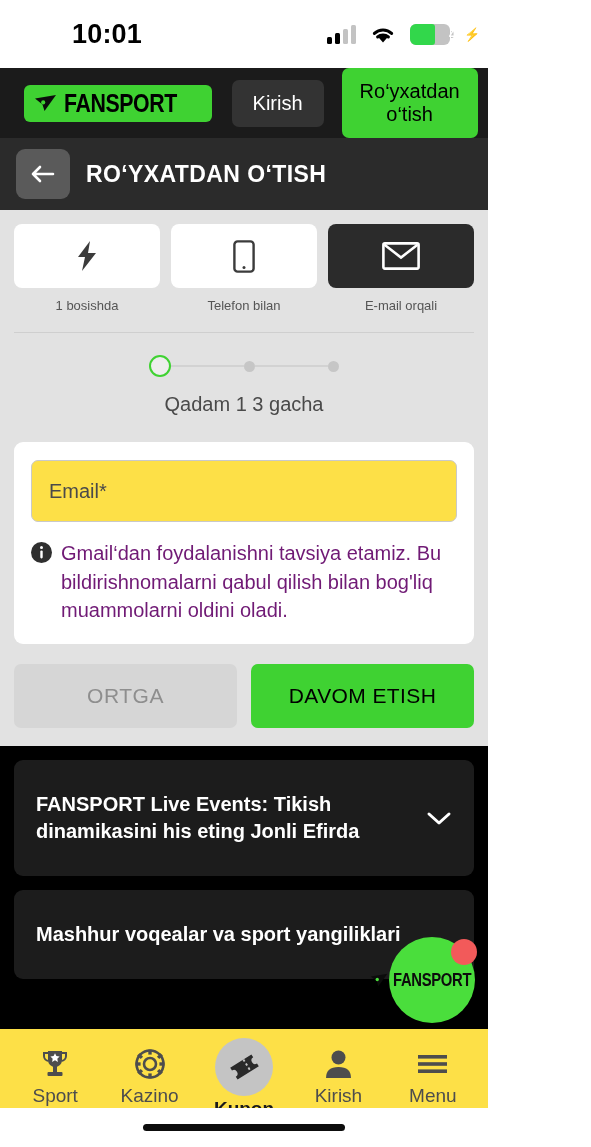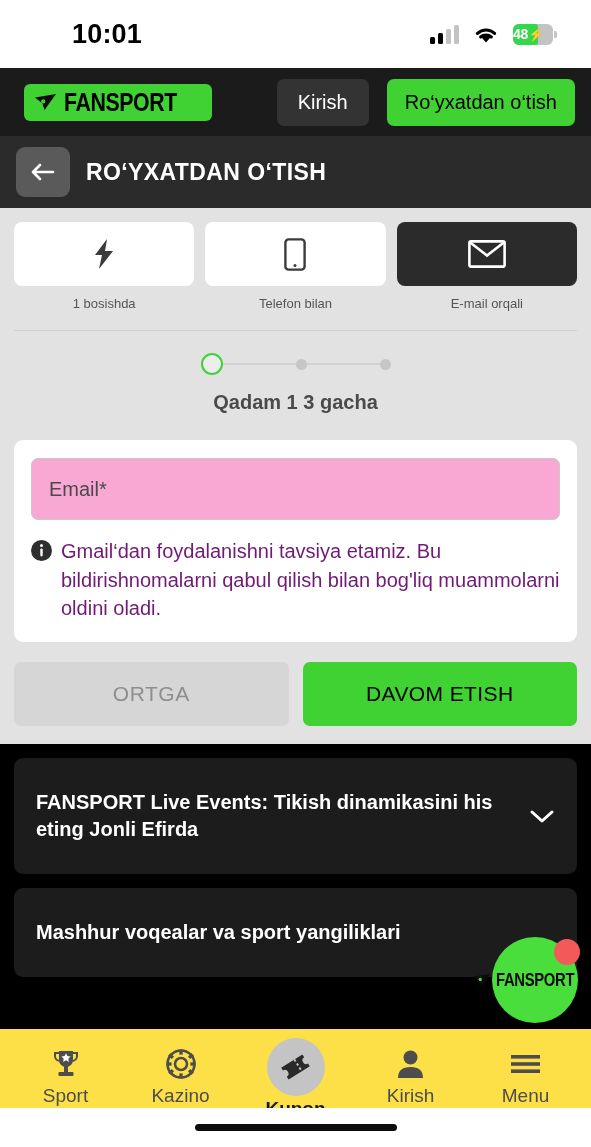--- a/index.html
+++ b/index.html
@@ -1,41 +1,41 @@
 <!DOCTYPE html>
 <html><head>
 <meta charset="utf-8">
 <style>
   * { box-sizing: border-box; margin: 0; padding: 0; }
   html, body {
     width: 591px; height: 1147px;
     font-family: "Liberation Sans", sans-serif;
     background: #ffffff; overflow: hidden;
   }
-  .phone { position: relative; width: 591px; height: 1147px; background:#e2e2e2; display:flex; flex-direction:column; }
+  .phone { position: relative; width: 488px; height: 1147px; background:#e2e2e2; display:flex; flex-direction:column; }
 
   
   .statusbar {
     height: 68px; background:#ffffff; flex:0 0 68px;
     display:flex; align-items:center; justify-content:space-between;
     padding: 0 38px 0 0;
   }
   .status-time { font-size:27px; font-weight:600; color:#000; letter-spacing:.2px; padding-left:72px; }
   .status-right { display:flex; align-items:center; gap:14px; }
   .signal { display:flex; align-items:flex-end; gap:3px; height:19px; }
   .signal i { width:5px; background:#000; border-radius:1.5px; display:block; }
   .signal i:nth-child(1){ height:7px; }
   .signal i:nth-child(2){ height:11px; }
   .signal i:nth-child(3){ height:15px; background:#c3c3c3; }
   .signal i:nth-child(4){ height:19px; background:#c3c3c3; }
   .wifi { width:26px; height:19px; }
   .battery { position:relative; width:40px; height:21px; border-radius:6px; background:#c3c3c3; display:flex; align-items:center; }
   .battery-fill { position:absolute; left:0; top:0; bottom:0; width:62%; background:#32d74b; border-radius:6px 3px 3px 6px; }
   .battery-tip { position:absolute; right:-4px; top:7px; width:3px; height:7px; background:#c3c3c3; border-radius:0 2px 2px 0; }
-  .battery-num { position:relative; z-index:2; font-size:14px; font-weight:700; color:#fff; padding-left:0; letter-spacing:-.3px; }
+  .battery-num { position:relative; z-index:2; font-size:14px; font-weight:700; color:#fff; padding-left:0; letter-spacing:-.3px;margin-left:39px; }
   .battery-bolt { position:relative; z-index:2; color:#fff; font-size:13px; margin-left:0px; }
 
   
   .appbar { flex:0 0 68px; background:#1b1b1b; display:flex; align-items:center; padding:0 16px; gap:10px; }
   .logo {
     background:#3fd232; border-radius:6px; height:37px; padding:0 10px;
     display:flex; align-items:center; gap:6px; margin-left:8px;
   }
   .logo-mark { width:24px; height:20px; }
   .logo-text {
@@ -68,33 +68,33 @@
   .tab { flex:1; display:flex; flex-direction:column; align-items:center; cursor:pointer; }
   .tab-box {
     width:100%; height:64px; background:#fff; border-radius:8px;
     display:flex; align-items:center; justify-content:center;
   }
   .tab.active .tab-box { background:#2b2b2b; }
   .tab-label { margin-top:9px; font-size:13px; color:#555; text-align:center; line-height:1.33; }
 
   .divider { height:1px; background:#cfcfcf; margin:18px 14px 0 14px; }
 
-  .stepper-wrap { padding:22px 0 0 0; display:flex; flex-direction:column; align-items:center;font-weight:bold; }
+  .stepper-wrap { padding:22px 0 0 0; display:flex; flex-direction:column; align-items:center; }
   .stepper { display:flex; align-items:center; }
   .step-dot-active { width:22px; height:22px; border-radius:50%; border:2.5px solid #3fd232; background:#ededed; }
   .step-line { width:73px; height:2px; background:#d2d2d2; }
   .step-dot { width:11px; height:11px; border-radius:50%; background:#c6c6c6; }
   .step-text { margin-top:16px; font-size:20px; color:#4a4a4a; }
 
   .card {
     margin:26px 14px 0 14px; background:#fff; border-radius:9px; padding:18px 17px 20px 17px;
   }
   .email-input {
     width:100%; height:62px; border:1px solid #c9c9c9; border-radius:7px;
-    padding:8px 17px; font-size:20px; color:#444; background:#f9a8d4;
+    padding:8px 17px; font-size:20px; color:#444; background:#fde047;
     font-family:"Liberation Sans", sans-serif;
   }
   .email-input::placeholder { color:#4a4a4a; }
   .hint { margin-top:17px; display:flex; gap:9px; align-items:flex-start; }
   .info-icon { flex:0 0 auto; width:21px; height:21px; margin-top:3px; }
   .hint-text { font-size:20px; line-height:1.42; color:#701a75; }
 
   .actions { display:flex; gap:14px; padding:20px 14px 0 14px; }
   .btn-back {
     flex:1; height:64px; background:#d6d6d6; border:none; border-radius:7px;

